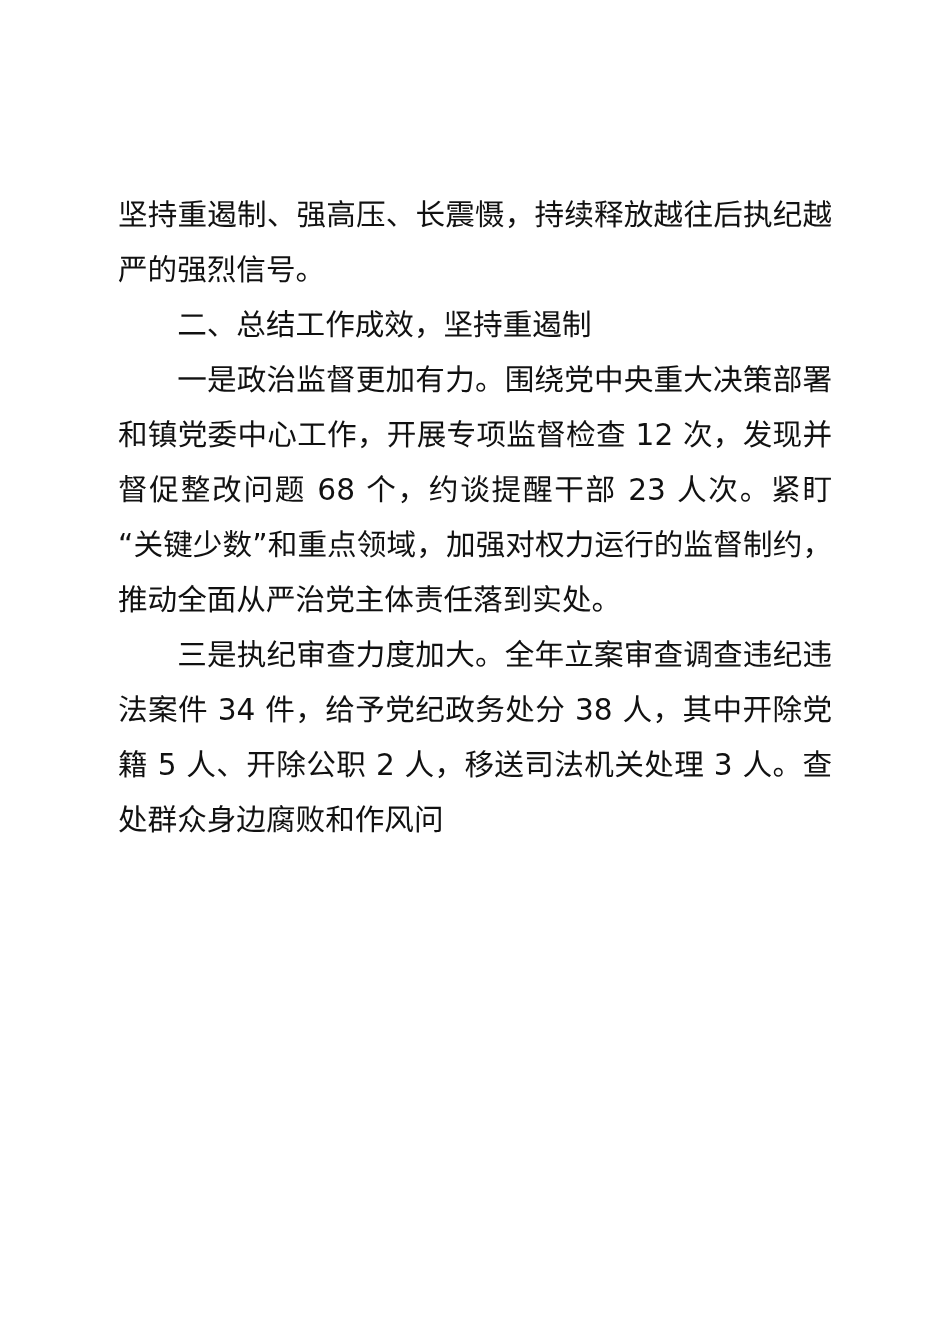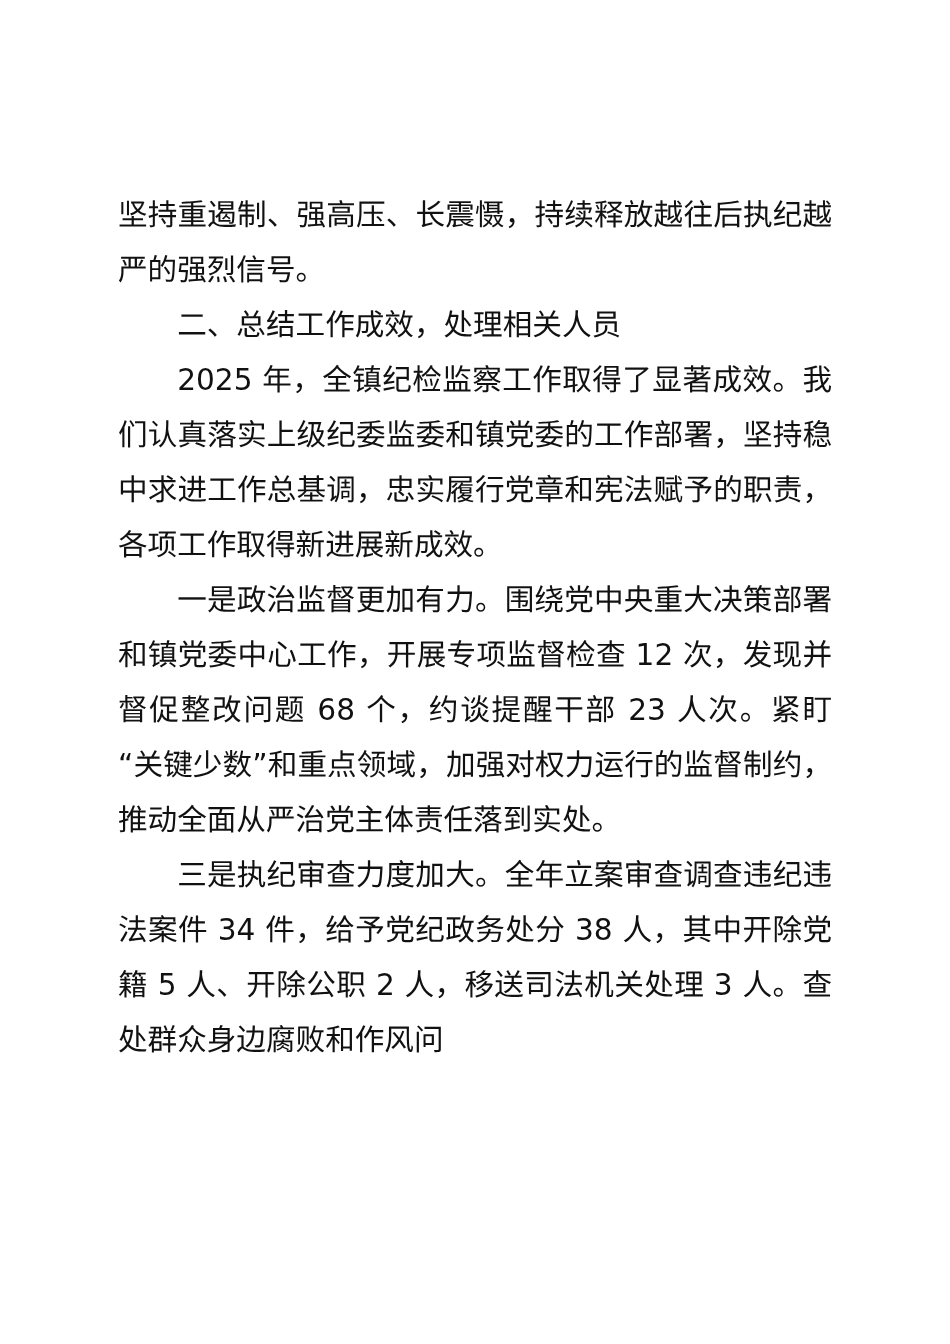--- a/index.html
+++ b/index.html
@@ -76,23 +76,22 @@
 <body>
 
 <div class="page">
 
   <div class="page-top-margin"></div>
 
   <div class="text-column">
 
     <p class="para continuation">坚持重遏制、强高压、长震慑，持续释放越往后执纪越严的强烈信号。</p>
 
-    <p class="para heading">二、总结工作成效，处理相关人员</p>
+    <p class="para heading">二、总结工作成效，坚持重遏制</p>
 
-    <p class="para indent">2025 年，全镇纪检监察工作取得了显著成效。我们认真落实上级纪委监委和镇党委的工作部署，坚持稳中求进工作总基调，忠实履行党章和宪法赋予的职责，各项工作取得新进展新成效。</p>
 
     <p class="para indent">一是政治监督更加有力。围绕党中央重大决策部署和镇党委中心工作，开展专项监督检查 12 次，发现并督促整改问题 68 个，约谈提醒干部 23 人次。紧盯“关键少数”和重点领域，加强对权力运行的监督制约，推动全面从严治党主体责任落到实处。</p>
 
 
     <p class="para indent clip-bottom">三是执纪审查力度加大。全年立案审查调查违纪违法案件 34 件，给予党纪政务处分 38 人，其中开除党籍 5 人、开除公职 2 人，移送司法机关处理 3 人。查处群众身边腐败和作风问</p>
 
   </div>
 </div>
 
 </body></html>

